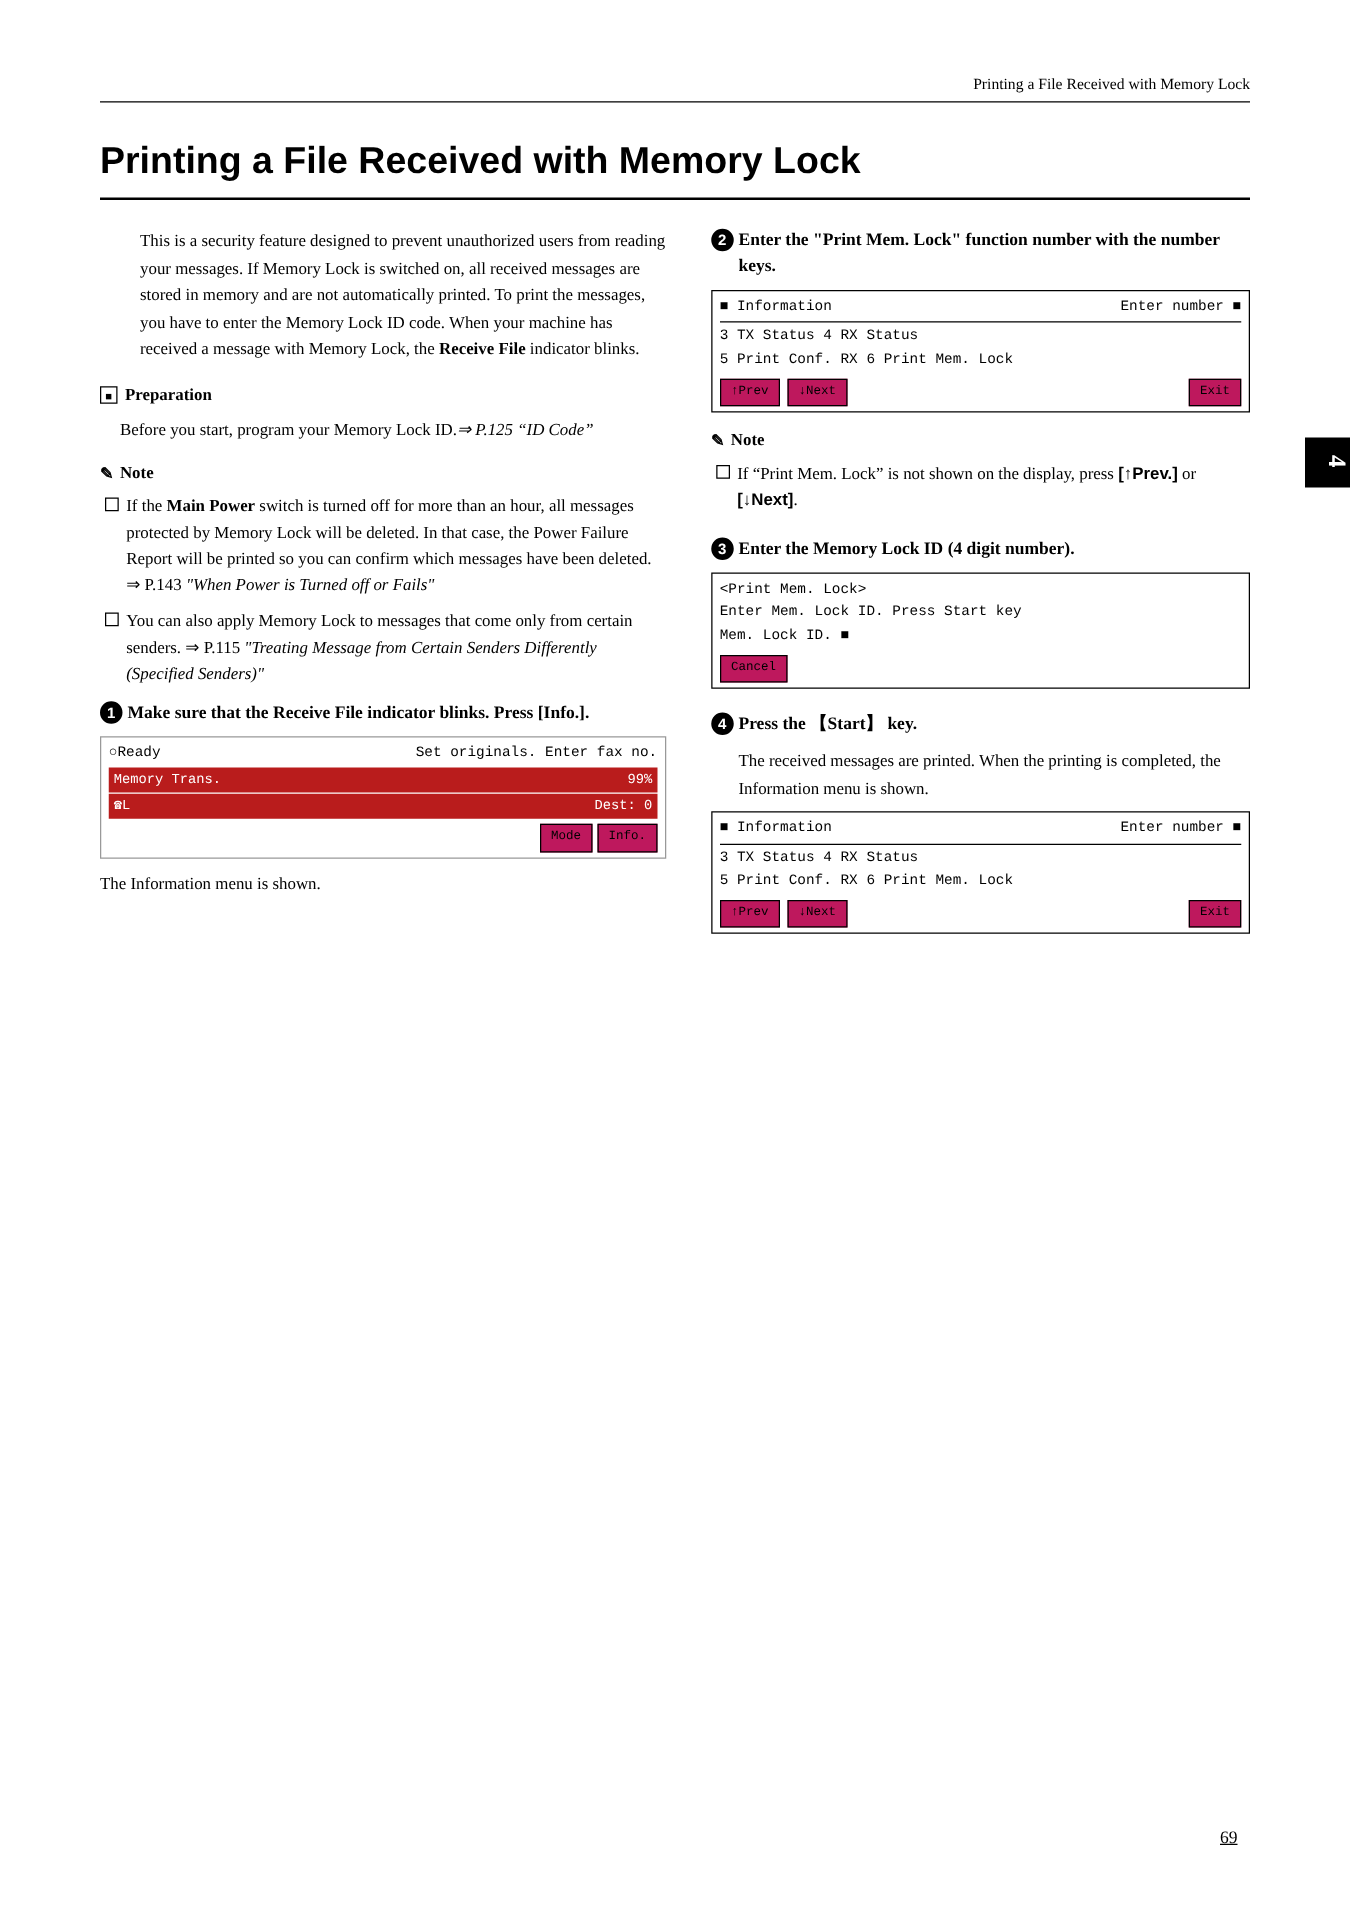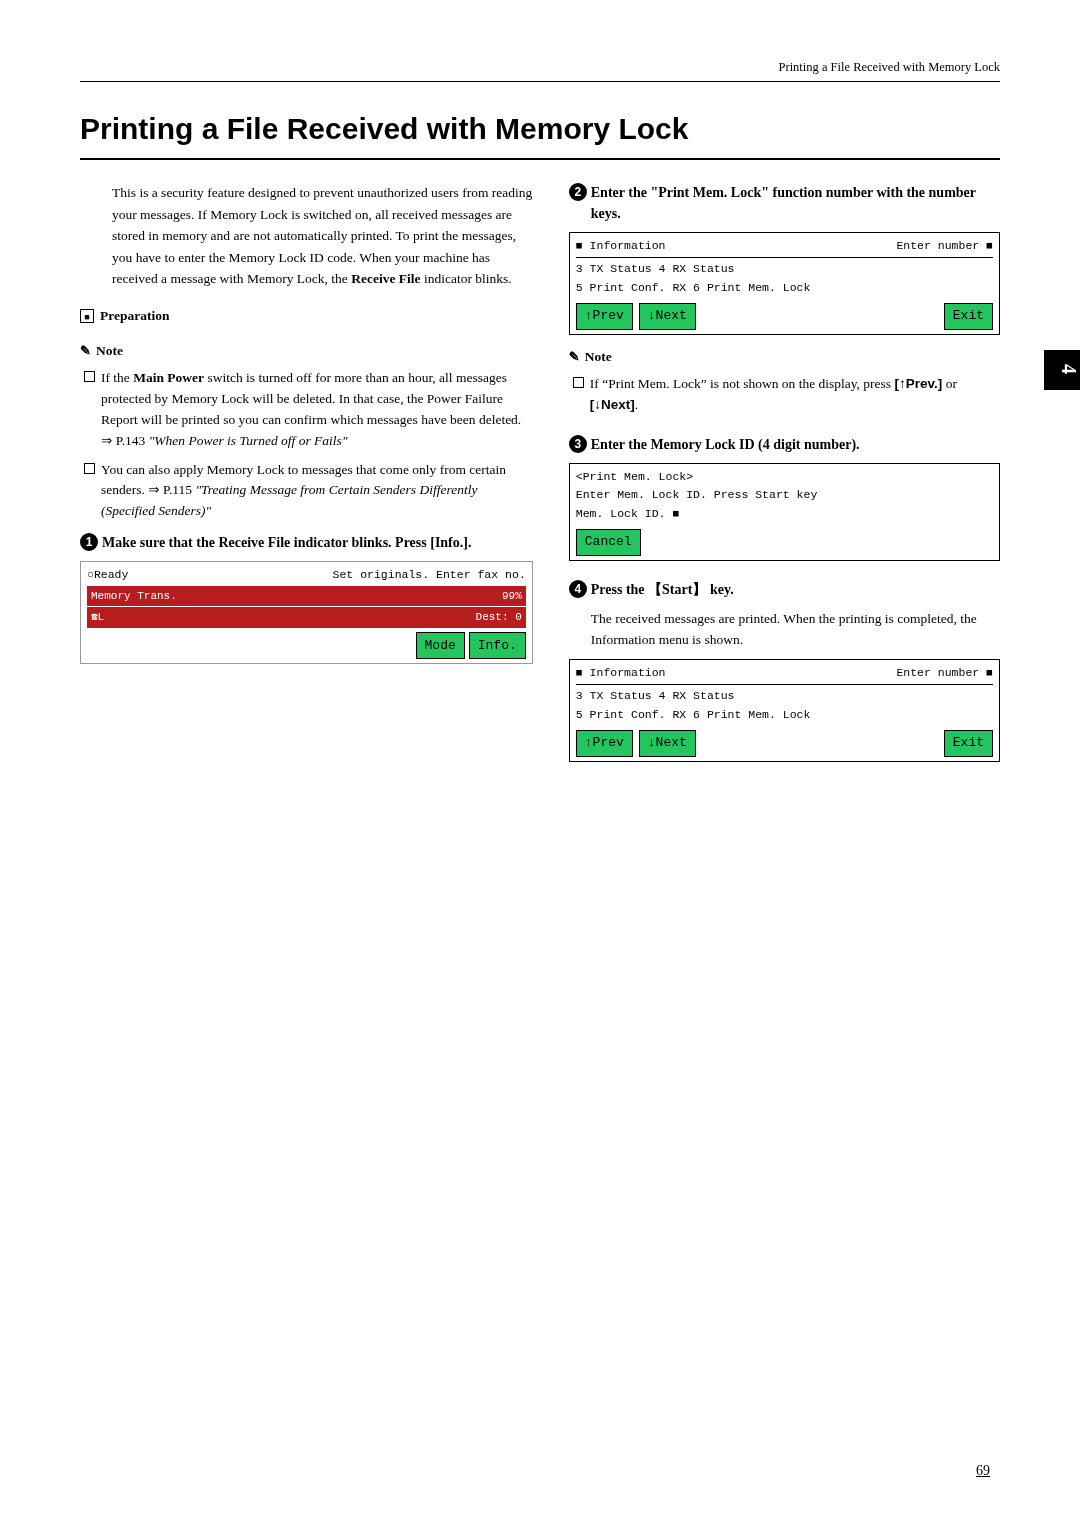--- a/index.html
+++ b/index.html
@@ -209,23 +209,23 @@
 
     .lcd-buttons {
       display: flex;
       gap: 6px;
       margin-top: 6px;
     }
 
     .lcd-btn {
       border: 1px solid #000;
       padding: 2px 8px;
-      font-size: 13px;
+      font-size: 10px;
       font-family: 'Courier New', Courier, monospace;
-      background: #22c55e;
+      background: #be185d;
     }
 
     
     .lcd-large {
       border: 1px solid #999;
       font-family: 'Courier New', Courier, monospace;
       font-size: 11.5px;
       padding: 4px 6px;
       margin: 8px 0 10px 0;
       background: #fff;
@@ -307,20 +307,23 @@
 
       <p class="intro">
         <span>This is a security feature designed to prevent unauthorized users from reading your messages. If Memory Lock is switched on, all received messages are stored in memory and are not automatically printed. To print the messages, you have to enter the Memory Lock ID code. When your machine has received a message with Memory Lock, the </span><span class="bold">Receive File</span><span> indicator blinks.</span>
       </p>
 
       <div class="prep-block">
         <div class="prep-title">
           <span class="prep-icon">■</span>
           <span>Preparation</span>
         </div>
+        <p style="padding-left:16px; font-size:13.5px; line-height:1.6;">
+          <span>Before you start, program your Memory Lock ID.</span><span class="italic-ref">⇒ P.125 “ID Code”</span>
+        </p>
       </div>
 
       <div class="note-block">
         <div class="note-title">
           <span class="note-pencil">✎</span>
           <span>Note</span>
         </div>
 
 
         <div class="note-item">
@@ -352,20 +355,21 @@
           <div class="lcd-large-bar">
             <span>☎L</span>
             <span>Dest:  0</span>
           </div>
           <div class="lcd-large-buttons">
             <span class="lcd-btn">Mode</span>
             <span class="lcd-btn">Info.</span>
           </div>
         </div>
 
+        <p class="info-shown">The Information menu is shown.</p>
       </div>
 
     </div>
 
     <div class="col-right">
 
       <div class="step">
         <div class="step-header">
           <span class="step-number-circle">2</span>
           <span class="step-header-text">Enter the <span class="bold">"Print Mem. Lock" function number with the number keys.</span></span>

